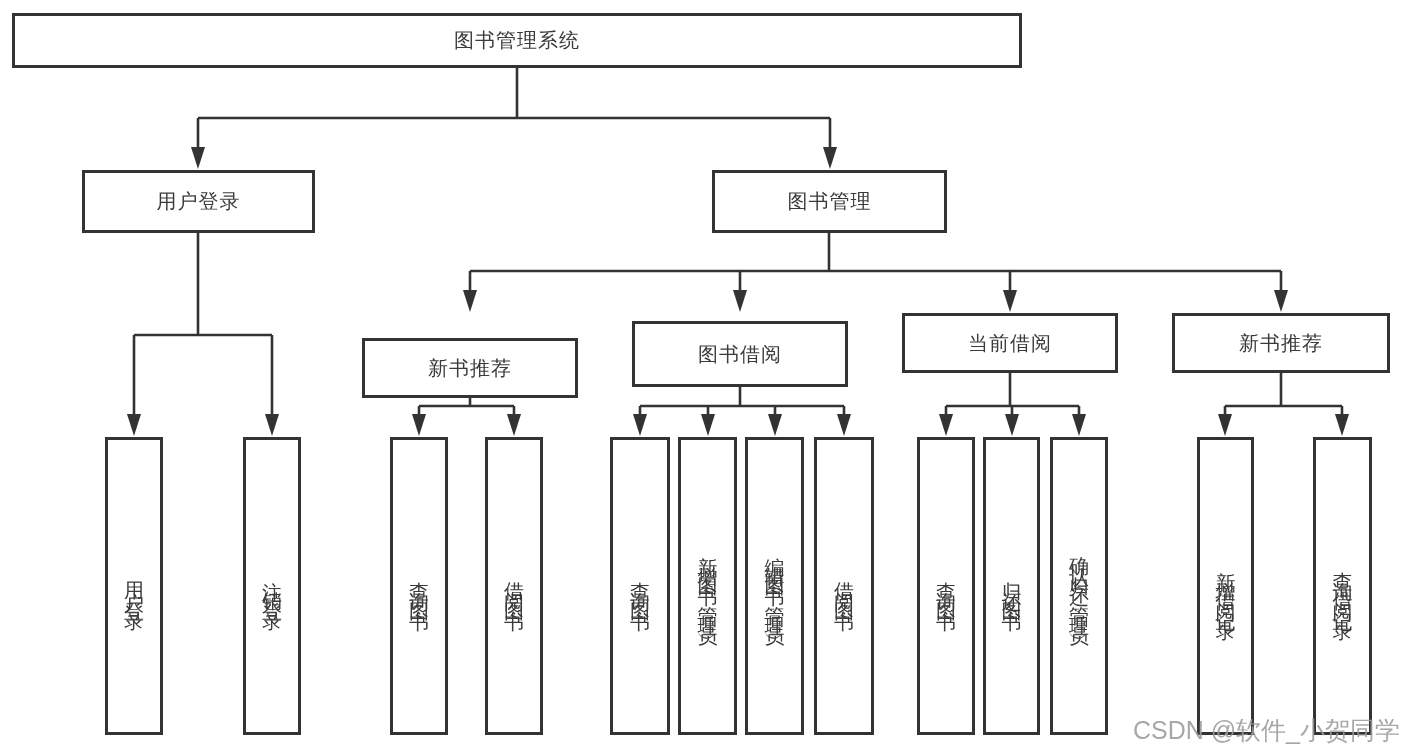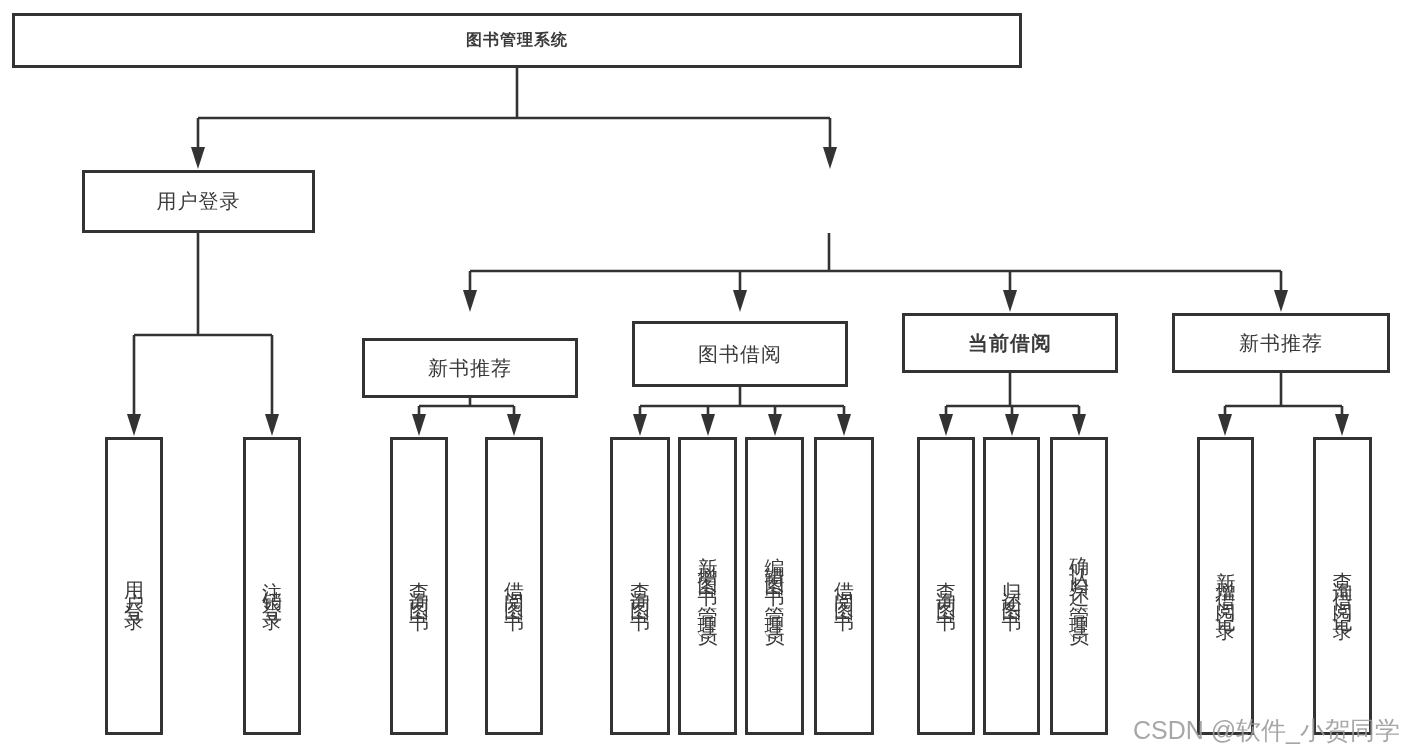--- a/index.html
+++ b/index.html
@@ -26,21 +26,21 @@
     box-sizing: border-box;
     background: #ffffff;
     border: 3px solid #333333;
     color: #3a3a3a;
     display: flex;
     align-items: center;
     justify-content: center;
     z-index: 1;
     text-align: center;
   }
-  .node.root-node { font-size: 16px; letter-spacing: 1px; font-weight: bold; }
+  .node.root-node { font-size: 20px; letter-spacing: 1px; }
   .node.branch-node { font-size: 20px; letter-spacing: 1px; }
   .node.leaf-node {
     writing-mode: vertical-rl;
     text-orientation: mixed;
     font-size: 20px;
     letter-spacing: 10px;
     line-height: 1.05;
     border-width: 3px;
   }
   .watermark {
@@ -102,24 +102,25 @@
       <polygon points="1012,436 1005,414 1019,414"></polygon>
       <polygon points="1079,436 1072,414 1086,414"></polygon>
       <polygon points="1225,436 1218,414 1232,414"></polygon>
       <polygon points="1342,436 1335,414 1349,414"></polygon>
     </g>
   </svg>
 
   <div class="node root-node" style="left:12px;top:13px;width:1010px;height:55px;">图书管理系统</div>
 
   <div class="node branch-node" style="left:82px;top:170px;width:233px;height:63px;">用户登录</div>
+  <div class="node branch-node" style="left:712px;top:170px;width:235px;height:63px;">图书管理</div>
 
   <div class="node branch-node" style="left:362px;top:313px;width:216px;height:60px;margin-top:25px;">新书推荐</div>
   <div class="node branch-node" style="left:632px;top:321px;width:216px;height:66px;">图书借阅</div>
-  <div class="node branch-node" style="left:902px;top:313px;width:216px;height:60px;font-weight:bold;">当前借阅</div>
+  <div class="node branch-node" style="left:902px;top:313px;width:216px;height:60px;">当前借阅</div>
   <div class="node branch-node" style="left:1172px;top:313px;width:218px;height:60px;">新书推荐</div>
 
   <div class="node leaf-node" style="left:105px;top:437px;width:58px;height:298px;">用户登录</div>
   <div class="node leaf-node" style="left:243px;top:437px;width:58px;height:298px;">注销登录</div>
 
   <div class="node leaf-node" style="left:390px;top:437px;width:58px;height:298px;">查询图书</div>
   <div class="node leaf-node" style="left:485px;top:437px;width:58px;height:298px;">借阅图书</div>
 
   <div class="node leaf-node" style="left:610px;top:437px;width:60px;height:298px;">查询图书</div>
   <div class="node leaf-node" style="left:678px;top:437px;width:59px;height:298px;">新增图书（管理员）</div>

